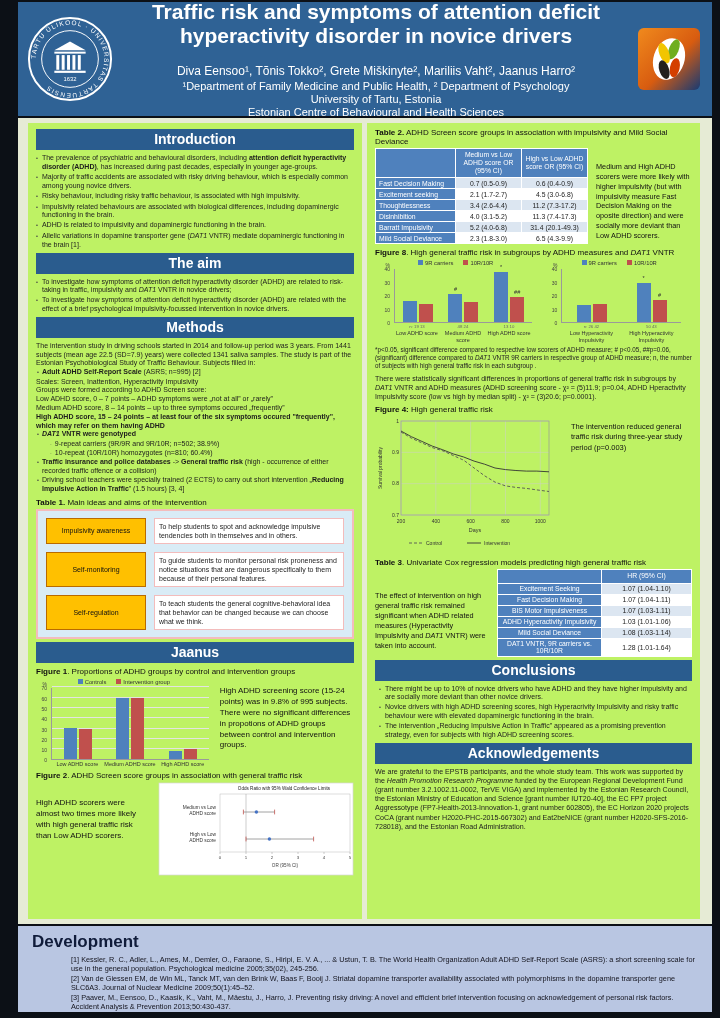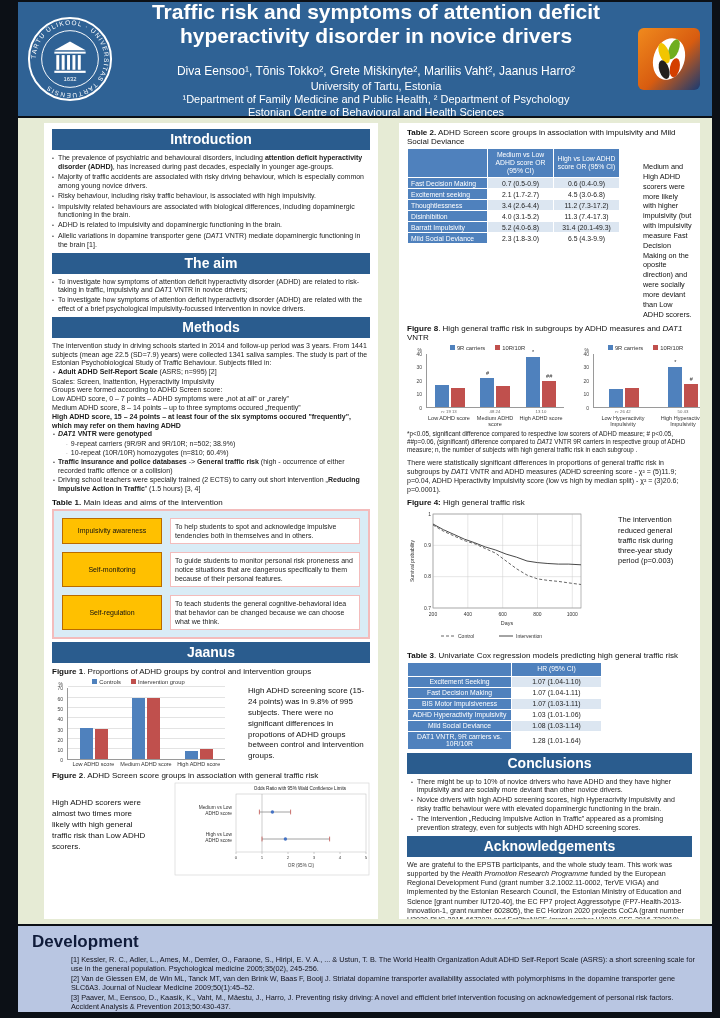--- a/index.html
+++ b/index.html
@@ -11,21 +11,21 @@
   .hdr { height:114px; background:#2f6295; color:#fff; display:flex; align-items:center; padding:4px 8px; gap:6px; }
   .hdr-center { flex:1; text-align:center; }
   .hdr h1 { font-size:21px; line-height:1.12; font-weight:bold; margin:1px auto 16px; max-width:470px; }
   .authors { font-size:12px; margin-bottom:2px; }
   .affil { font-size:11px; margin-bottom:1px; }
   .ut-logo { width:88px; height:88px; flex:0 0 auto; }
   .ecbhs { width:62px; height:62px; flex:0 0 auto; margin-right:4px; }
 
   
   main { margin-top:2px; height:806px; background:#e6ebd5; padding:5px 12px 5px 10px; display:flex; gap:5px; overflow:hidden; }
-  .col { background:#ffffff; padding:3px 6px; overflow:hidden;margin-left:16px; }
+  .col { background:#bef264; padding:3px 6px; overflow:hidden; }
   .col.left { width:334px; flex:0 0 auto; }
   .col.right { flex:1; }
 
   .sec-bar { background:#2a5c8e; color:#fff; font-weight:bold; font-size:14px; text-align:center; padding:2px 0 3px; margin:3px 2px 4px; }
 
   .bullets .bullet { display:flex; gap:4px; font-size:7px; line-height:1.24; margin:0 2px 1.5px 2px; color:#1c1c1c; }
   .dot { font-size:5.5px; line-height:1.7; color:#444; }
 
   .mline { font-size:7px; line-height:1.26; color:#1c1c1c; margin:0 2px; }
   .mline.i1 { display:flex; gap:3px; margin-left:3px; }
@@ -43,21 +43,21 @@
   .t1desc { flex:1; background:#fff; border:1px solid #f3bcbc; font-size:7px; line-height:1.3; padding:3px 4px; color:#1c1c1c; }
 
   
   table.btable { border-collapse:collapse; font-size:6.8px; flex:0 0 auto; }
   .btable th { background:#4f81bd; color:#fff; font-weight:normal; text-align:center; padding:2px 3px; border:1px solid #fff; line-height:1.2; }
   .btable td { border:1px solid #fff; text-align:center; padding:1.5px 3px; color:#222; background:#fff; }
   .btable td.rl { background:#4f81bd; color:#fff; text-align:left; }
   #table3 td.rl { text-align:center; }
   .btable tr.sh td:not(.rl) { background:#dce6f1; }
 
-  .rowflex { display:flex; gap:23px; align-items:flex-start; margin:2px 2px; }
+  .rowflex { display:flex; gap:8px; align-items:flex-start; margin:2px 2px; }
 
   
   .bchart { font-size:5px; color:#333; }
   .leg { display:flex; gap:10px; justify-content:center; font-size:5.8px; margin:1px 0 3px; align-items:center; color:#333; }
   .leg .sw { width:5px; height:5px; display:inline-block; margin-right:2px; }
   .chartrow { display:flex; align-items:flex-start; }
   .yax { position:relative; width:15px; font-size:5px; color:#444; flex:0 0 auto; }
   .plot { position:relative; border-left:1px solid #9a9a9a; border-bottom:1px solid #9a9a9a; display:flex; justify-content:space-around; align-items:flex-end; }
   .gline { position:absolute; left:0; right:0; height:1px; background:#e3e3e3; }
   .bargroup { display:flex; gap:2px; align-items:flex-end; position:relative; }
@@ -96,22 +96,22 @@
         <rect x="42" y="41" width="3" height="15" fill="#fff"></rect>
         <rect x="47.5" y="41" width="3" height="15" fill="#fff"></rect>
         <rect x="53" y="41" width="3" height="15" fill="#fff"></rect>
         <rect x="29" y="57" width="32" height="2.2" fill="#fff"></rect>
         <text x="45" y="67" font-size="6" fill="#fff" text-anchor="middle">1632</text>
       </svg>
     </div>
     <div class="hdr-center">
       <h1>Traffic risk and symptoms of attention deficit hyperactivity disorder in novice drivers</h1>
       <div class="authors">Diva Eensoo¹, Tõnis Tokko², Grete Miškinyte², Mariliis Vaht², Jaanus Harro²</div>
+      <div class="affil">¹Department of Family Medicine and Public Health, ² Department of Psychology</div>
       <div class="affil">University of Tartu, Estonia</div>
-      <div class="affil">¹Department of Family Medicine and Public Health, ² Department of Psychology</div>
       <div class="affil">Estonian Centre of Behavioural and Health Sciences</div>
     </div>
     <div class="ecbhs">
       <svg viewBox="0 0 64 64">
         <defs>
             <linearGradient id="eg" x1="0" y1="0" x2="1" y2="1">
           <stop offset="0" stop-color="#f08a1d"></stop>
               <stop offset="0.55" stop-color="#d85c10"></stop>
               <stop offset="1" stop-color="#173a73"></stop>
         </linearGradient>
@@ -472,20 +472,21 @@
               <line x1="34" y1="127" x2="48" y2="127" stroke="#555" stroke-width="0.9" stroke-dasharray="3,2"></line>
               <text x="51" y="129" font-size="5" fill="#333">Control</text>
               <line x1="92" y1="127" x2="106" y2="127" stroke="#333" stroke-width="0.9"></line>
               <text x="109" y="129" font-size="5" fill="#333">Intervention</text>
             </svg></div>
         <div class="sidetext" style="width:148px;font-size:7.5px;margin-top:6px">The intervention reduced general traffic risk during three-year study period (p=0.003)</div>
       </div>
 
       <div class="caption"><b>Table 3</b>. Univariate Cox regression models predicting high general traffic risk</div>
       <div class="rowflex">
+        <div class="sidetext" style="width:118px;font-size:7.3px;margin-top:22px">The effect of intervention on high general traffic risk remained significant when ADHD related measures (Hyperactivity Impulsivity and <i>DAT1</i> VNTR) were taken into account.</div>
         <table class="btable" id="table3">
             <tbody>
               <tr>
                 <th style="width:104px"></th>
                 <th style="width:90px">HR (95% CI)</th>
               </tr>
               <tr class="sh">
                 <td class="rl">Excitement Seeking</td>
                 <td>1.07 (1.04-1.10)</td>
               </tr>

